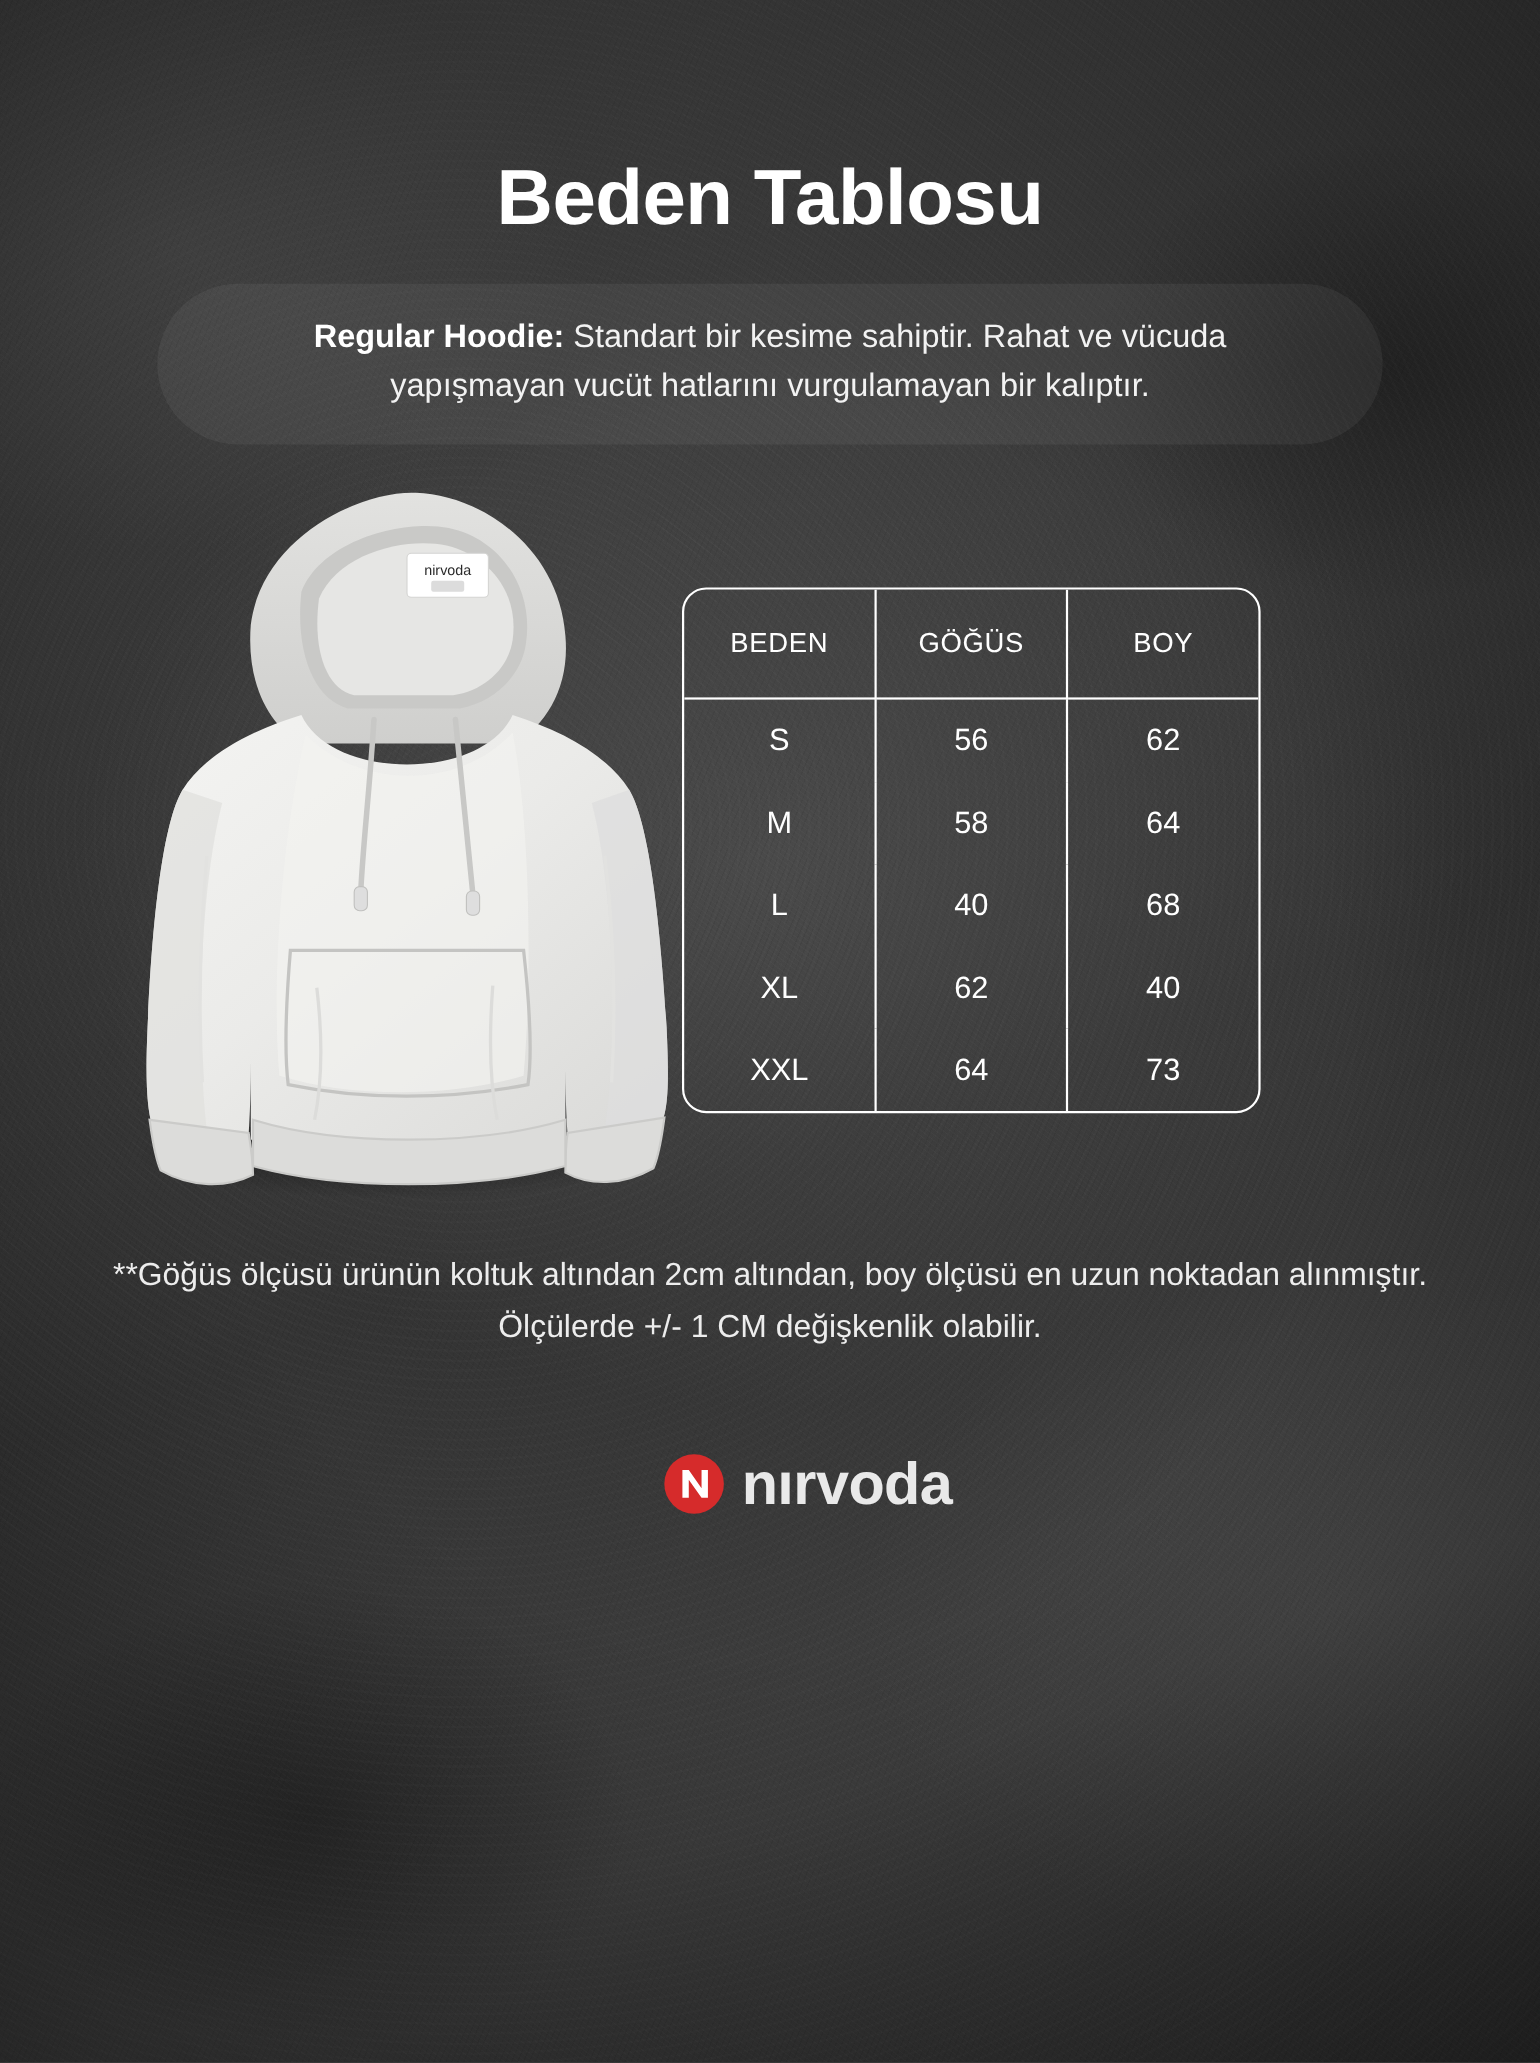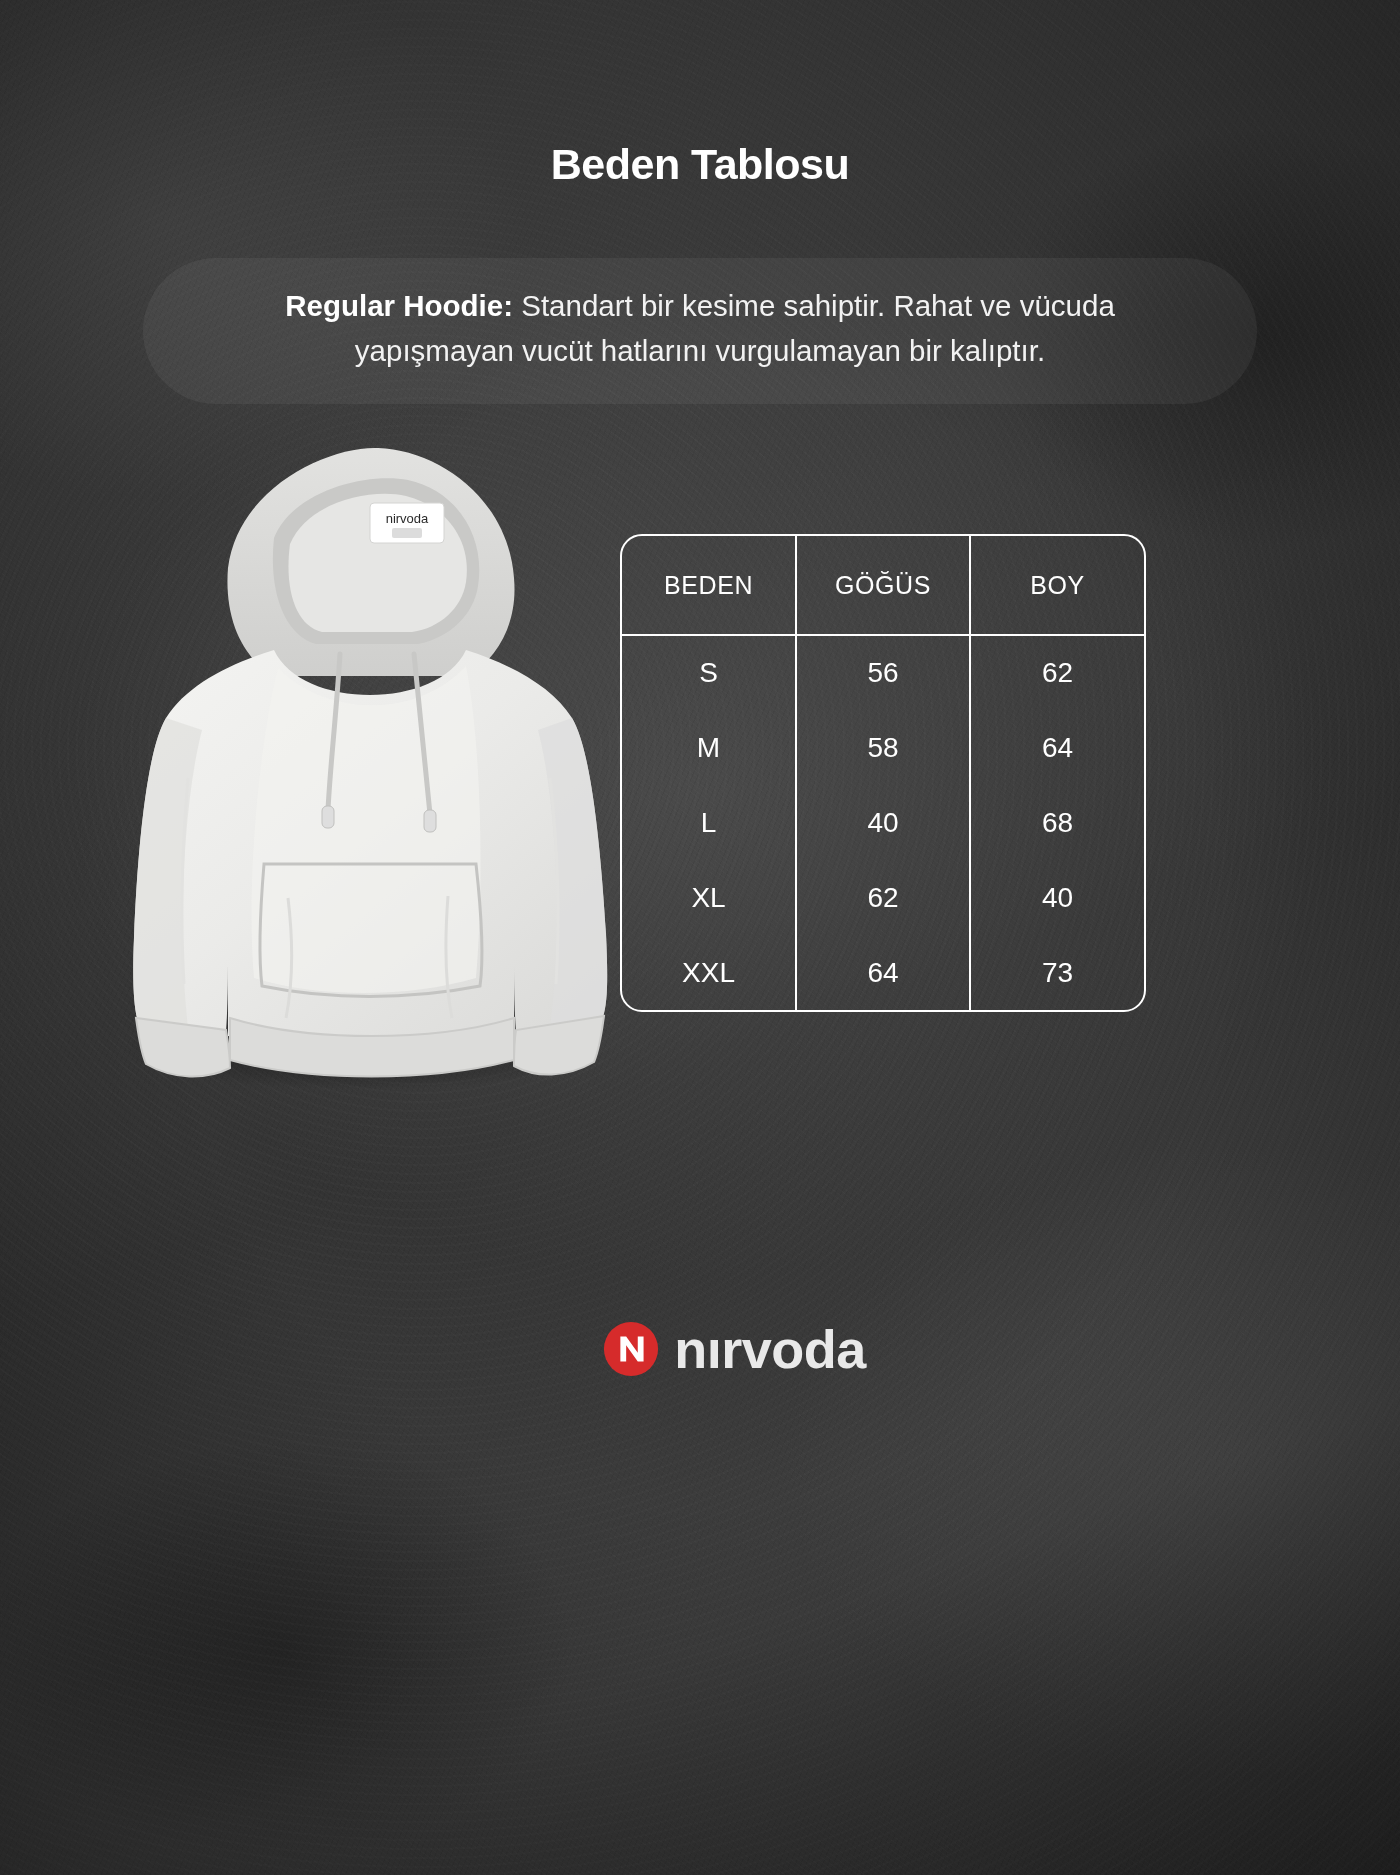--- a/index.html
+++ b/index.html
@@ -54,21 +54,21 @@
   }
 
   
   .title {
     position: absolute;
     top: 140px;
     left: 0;
     width: 100%;
     text-align: center;
     color: #ffffff;
-    font-size: 43px;
+    font-size: 71px;
     font-weight: bold;
     letter-spacing: -0.5px;
   }
 
   
   .desc-pill {
     position: absolute;
     top: 258px;
     left: 143px;
     width: 1114px;
@@ -292,20 +292,24 @@
         </tr>
         <tr>
           <td>XXL</td>
           <td>64</td>
           <td>73</td>
         </tr>
       </tbody>
     </table>
   </div>
 
+  <div class="notes">
+    <div>**Göğüs ölçüsü ürünün koltuk altından 2cm altından, boy ölçüsü en uzun noktadan alınmıştır.</div>
+    <div class="line2">Ölçülerde +/- 1 CM değişkenlik olabilir.</div>
+  </div>
 
   <div class="brand">
     <svg class="brand-mark" viewBox="0 0 60 60" xmlns="http://www.w3.org/2000/svg">
       <circle cx="30" cy="30" r="28" fill="#d62b2b"></circle>
       <path d="M19 43 L19 17 L25 17 L37 34 L37 17 L43 17 L43 43 L37 43 L25 26 L25 43 Z" fill="#ffffff"></path>
     </svg>
     <span class="brand-name">nırvoda</span>
   </div>
 
 </div>

